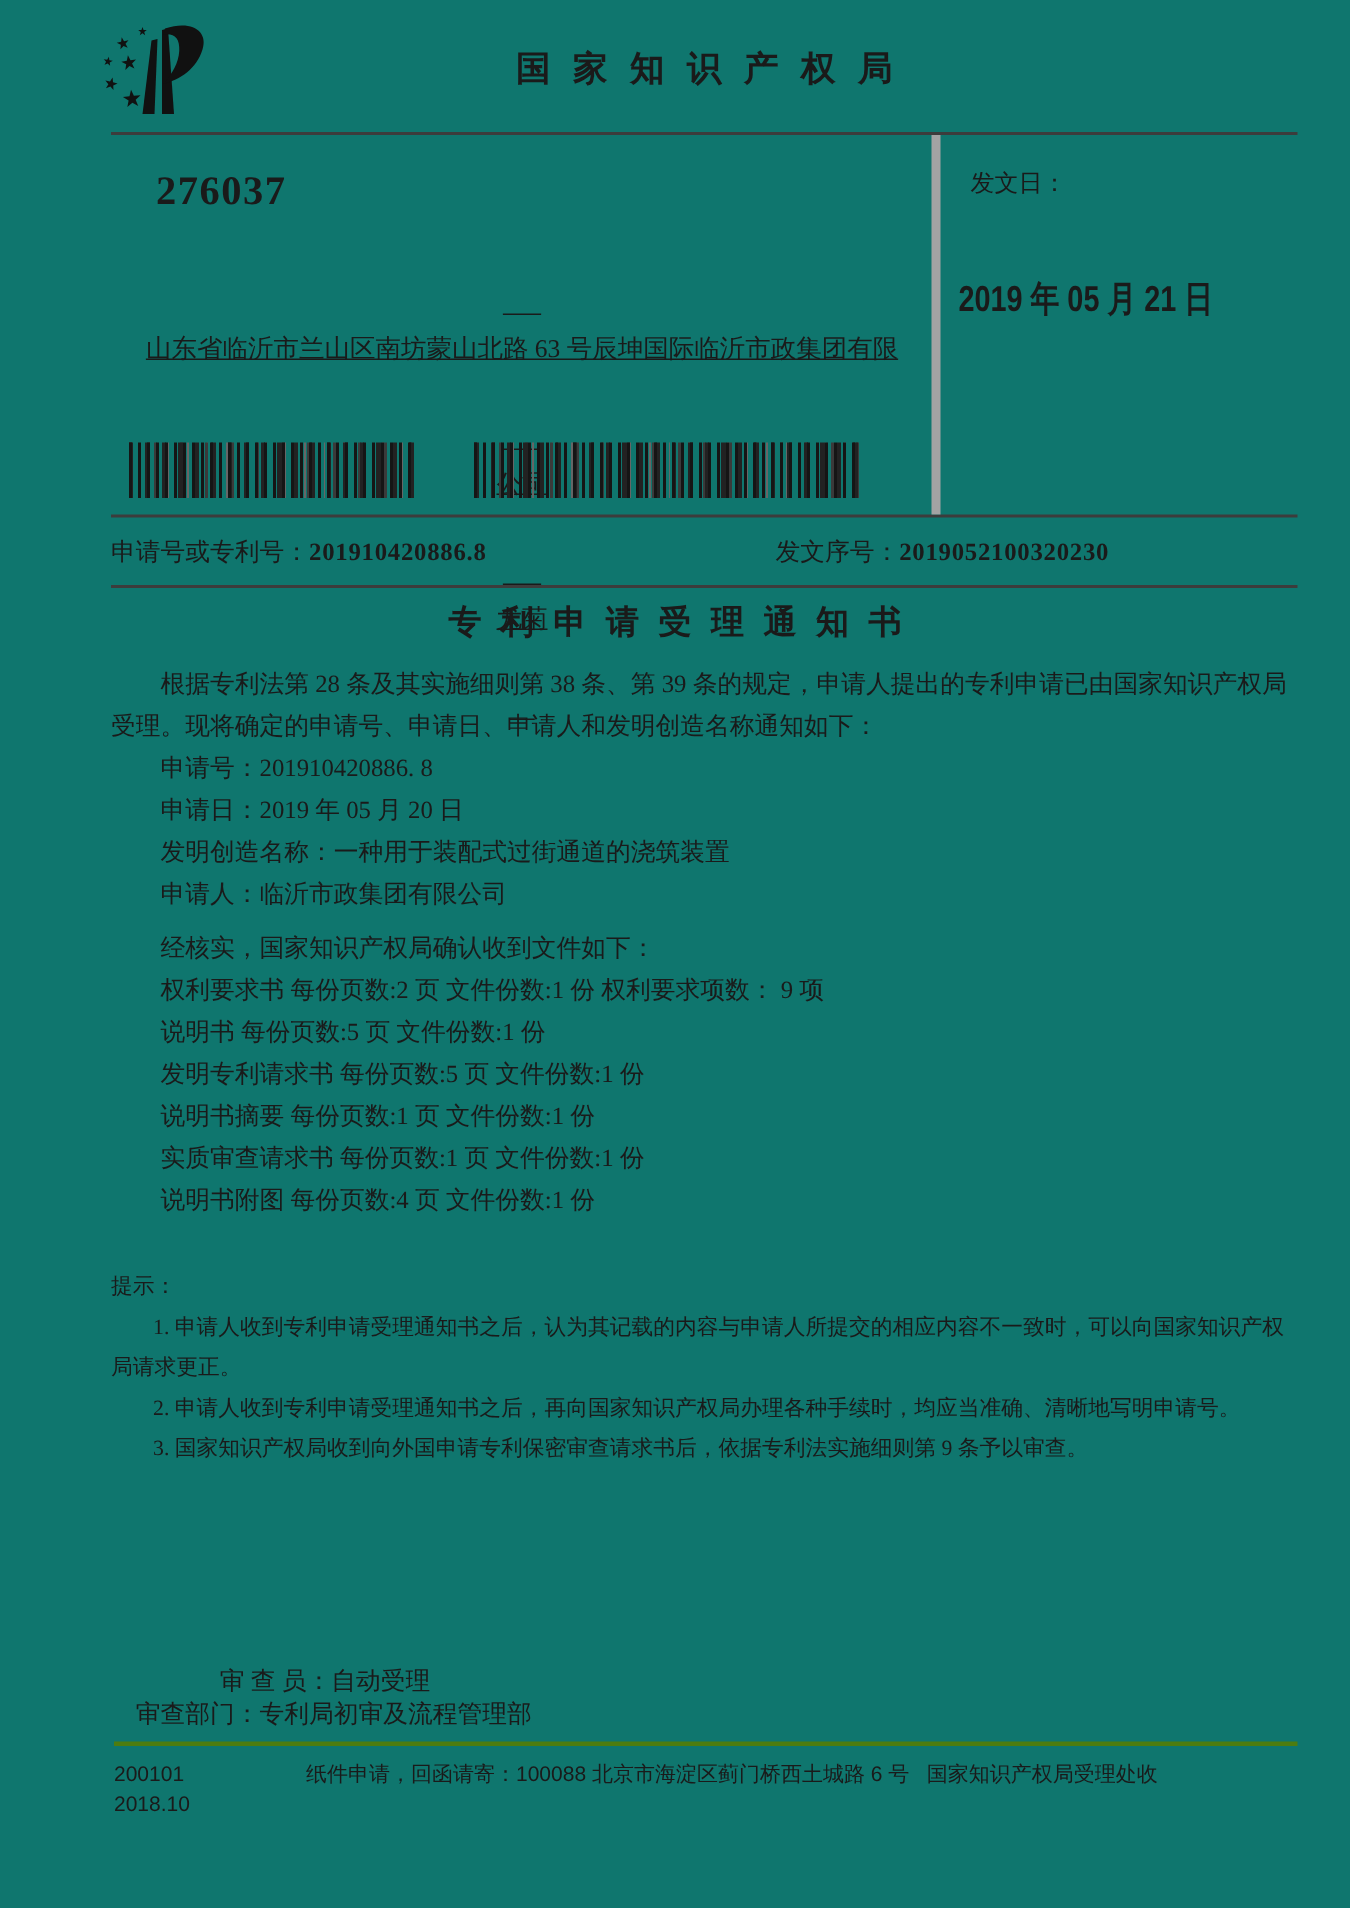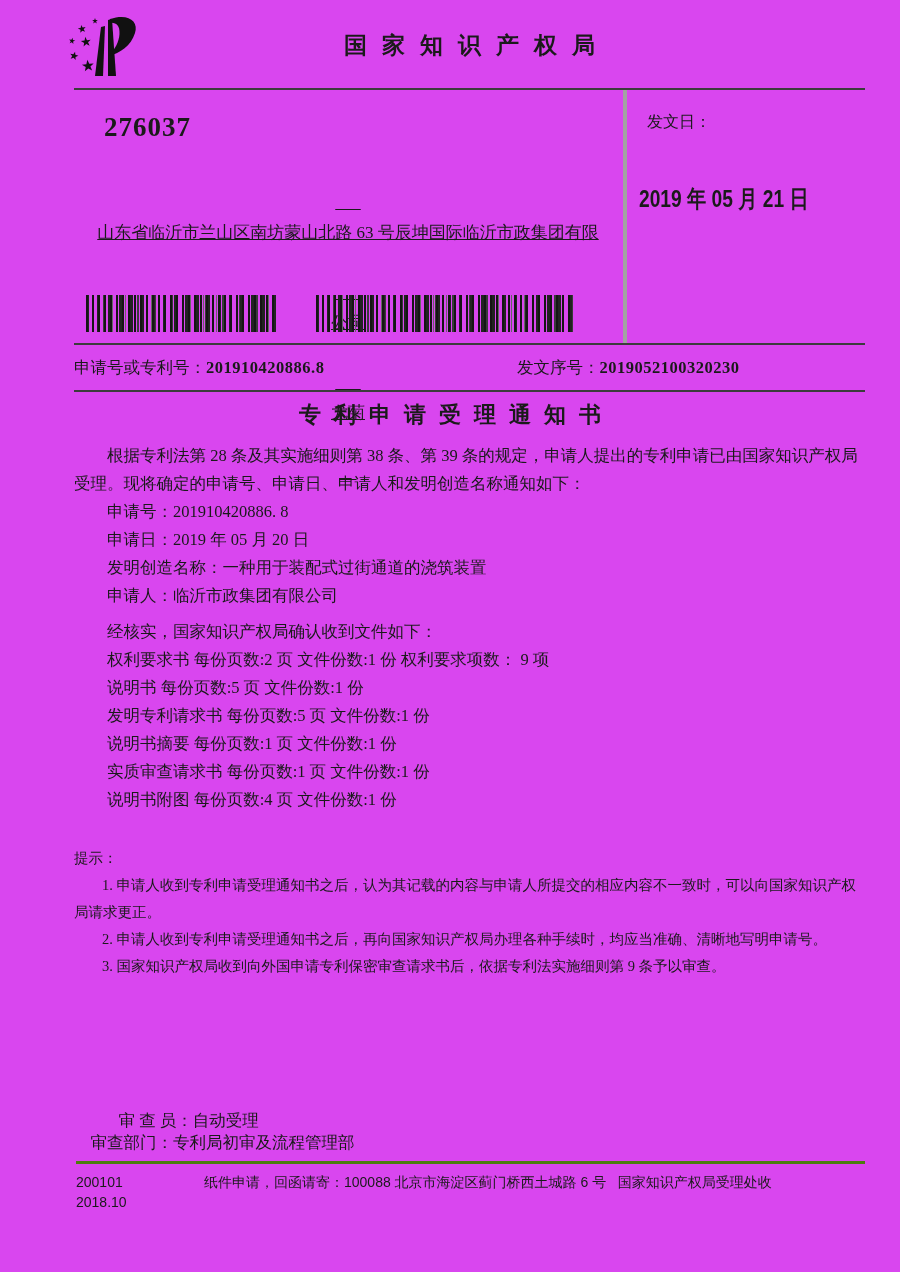--- a/index.html
+++ b/index.html
@@ -1,38 +1,38 @@
 <!DOCTYPE html>
 <html><head>
 <meta charset="utf-8">
 <style>
   html,body { margin:0; padding:0; background:#ffffff; }
   .page {
-    position:relative; width:900px; height:1272px; background:#d946ef;
+    position:relative; width:900px; height:1272px; background:#0f766e;
     color:#1a1a1a; font-family:"Liberation Serif", serif; overflow:hidden;
   }
   
   .header {
     position:absolute; top:0; left:74px; right:35px; height:88px;
     border-bottom:2px solid #3c3c3c;
   }
   .logo { position:absolute; left:-10px; top:12px; width:100px; height:72px; }
   .org-title {
     position:absolute; left:0; right:0; top:30px; text-align:center;
     font-size:23px; font-weight:bold; letter-spacing:15px; padding-left:15px;
     white-space:pre;
   }
   
   .top-section {
     position:absolute; top:90px; left:74px; right:35px; height:253px;
     border-bottom:2px solid #3c3c3c;
   }
   .dispatch-box {
     position:absolute; top:0; right:0; width:238px; height:100%;
-    border-left:4px solid #a3a3a3;
+    border-left:6px solid #a3a3a3;
   }
   .dispatch-label { margin:22px 0 0 20px; font-size:16px; }
   .dispatch-date {
     margin:50px 0 0 12px; font-family:"Liberation Sans", sans-serif;
     font-size:24px; font-weight:bold; transform:scaleX(0.8);
     transform-origin:left center; white-space:pre;
   }
   .recipient-code { position:absolute; top:22px; left:30px; font-size:27px; font-weight:bold; letter-spacing:1px; }
   .recipient-address {
     position:absolute; top:68px; left:0; width:548px; text-align:center;
@@ -73,21 +73,21 @@
   .confirm-intro { margin-top:8px !important; }
   
   .hints {
     position:absolute; top:845px; left:74px; right:35px;
     font-size:14.5px; line-height:27px;
   }
   .hints p { margin:0; white-space:pre-wrap; }
   .hint-item { text-indent:28px; }
   
   .signoff-row { position:absolute; top:1090px; left:74px; right:35px; font-size:16.5px; white-space:pre; }
-  .signoff-examiner { display:inline-block; width:335px; margin-left:28px; }
+  .signoff-examiner { display:inline-block; width:335px; margin-left:56px; }
   
   .footer {
     position:absolute; top:1161px; left:76px; right:35px;
     border-top:3px solid #4d7c0f; padding-top:8px;
     font-family:"Liberation Sans", sans-serif; font-size:14px; line-height:20px;
     display:grid; grid-template-columns:128px 1fr; row-gap:0;
   }
   .footer div { white-space:pre-wrap; }
 </style>
 </head>

